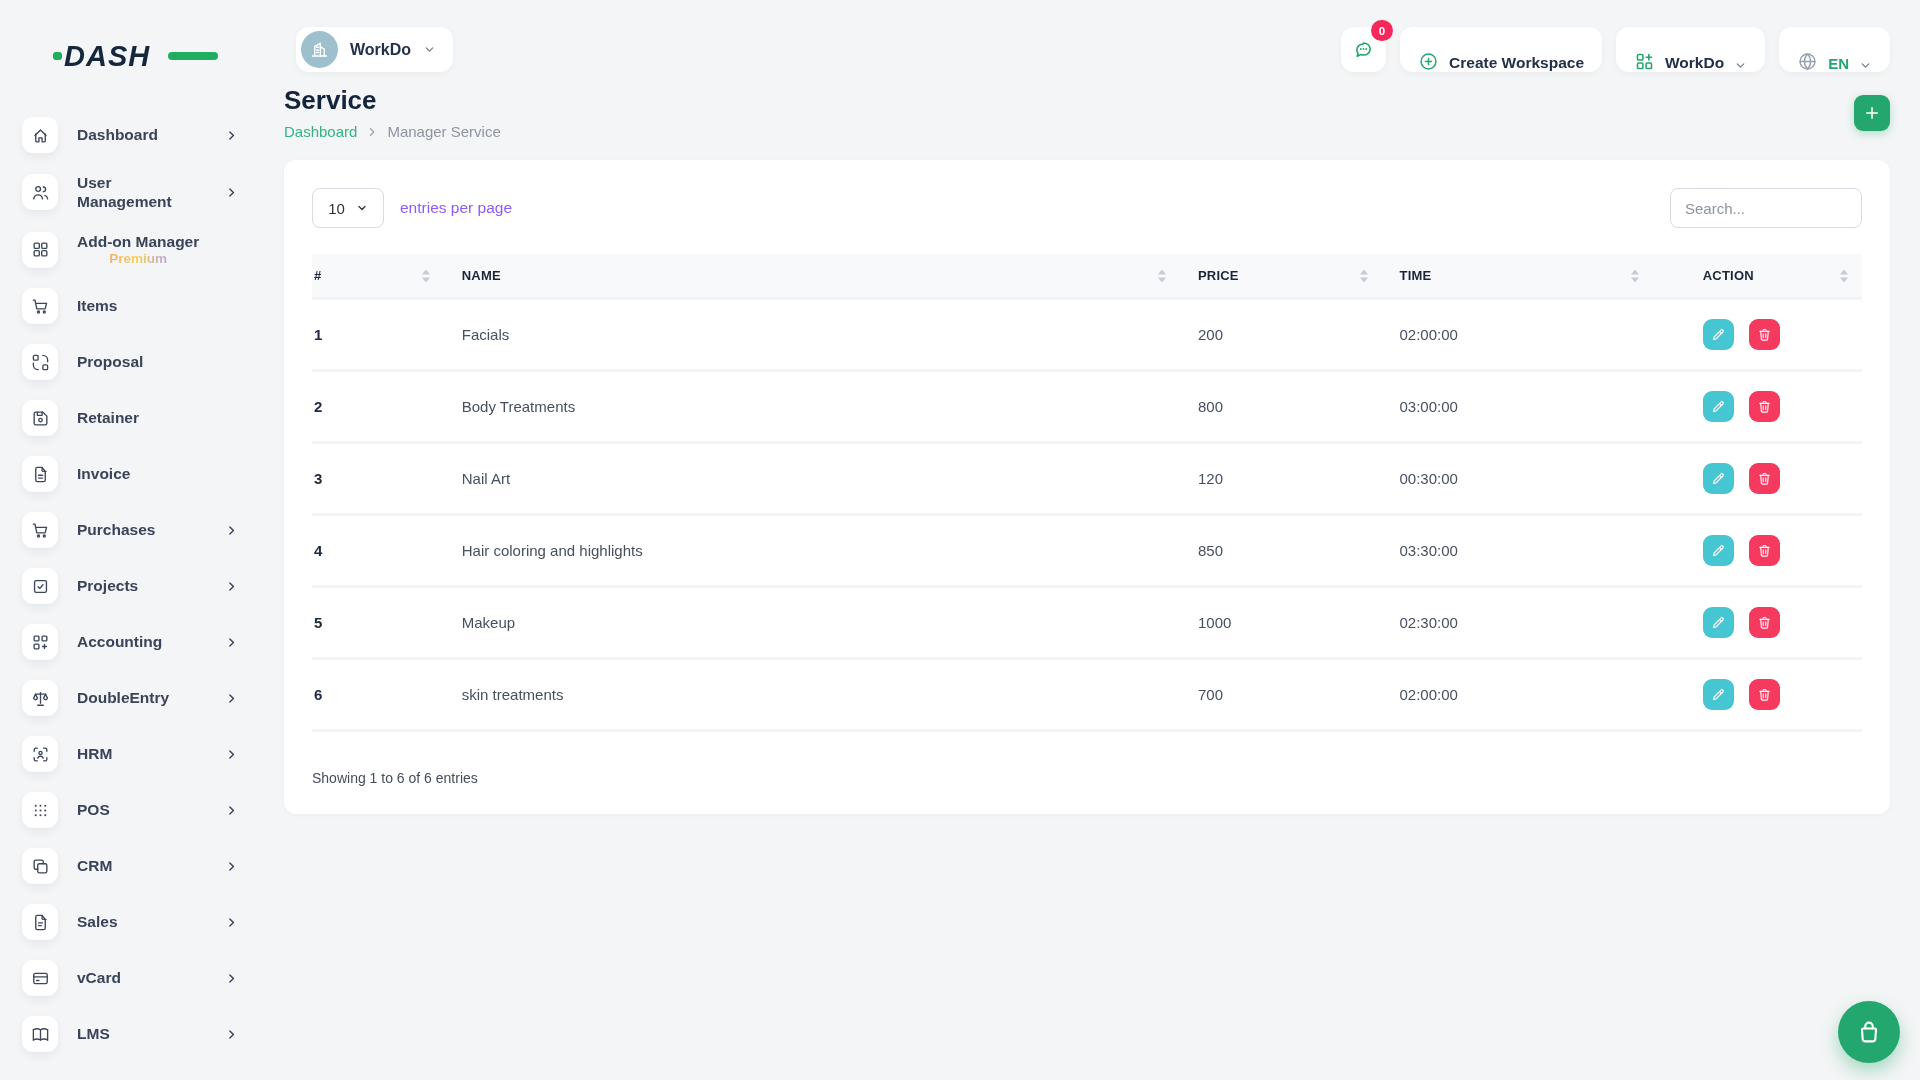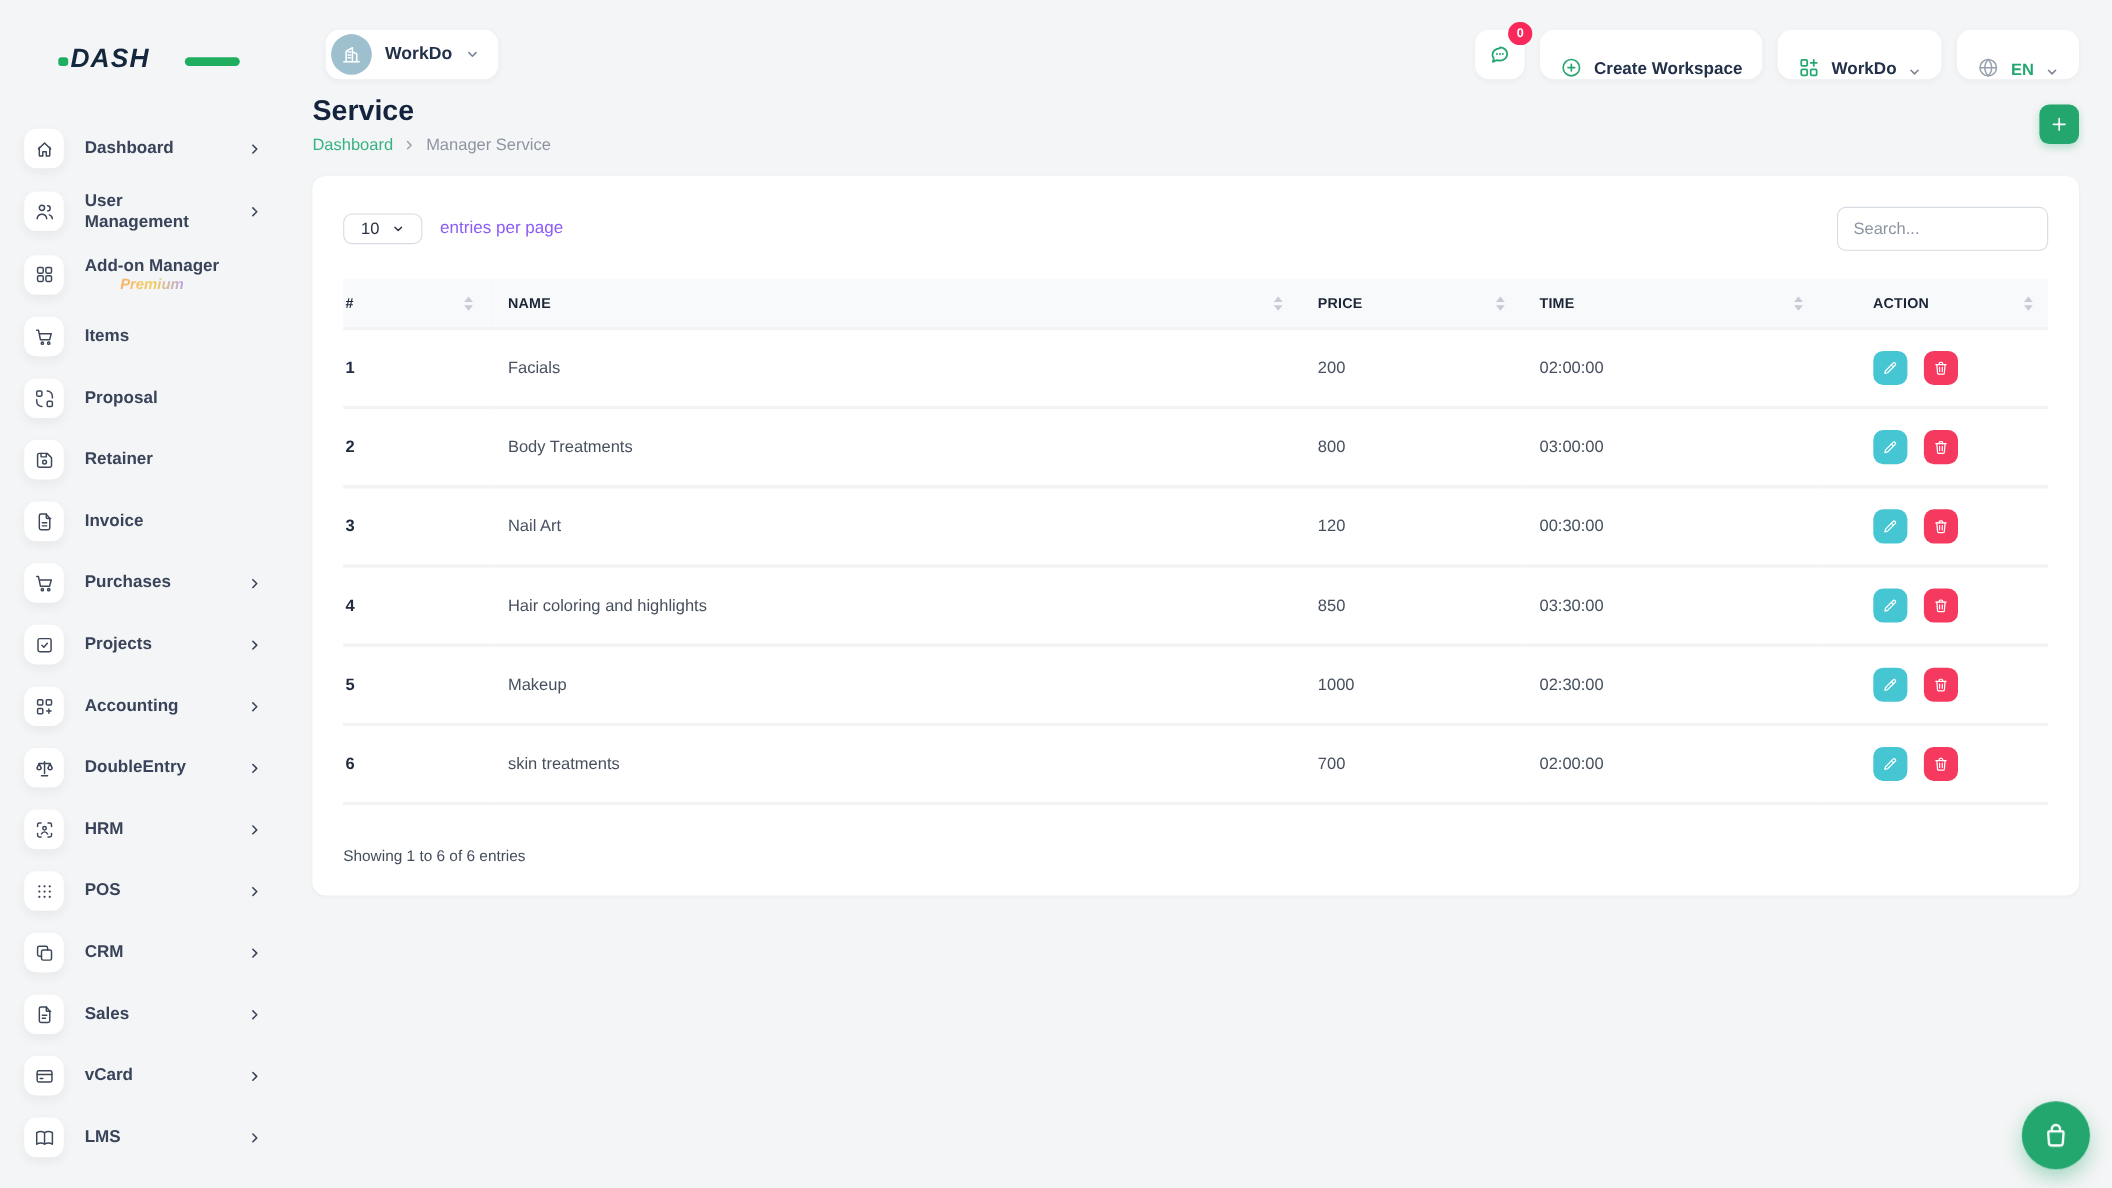--- a/index.html
+++ b/index.html
@@ -7,36 +7,36 @@
   body {
     font-family:"Liberation Sans","DejaVu Sans",sans-serif;
     background:#f4f5f6;
     color:#333c4e;
   }
   .app { display:flex; width:1920px; height:1080px; }
 
   
   .sidebar { width:284px; flex:0 0 284px; padding:40px 0 0 22px; overflow:hidden; }
   .logo { position:relative; margin-left:42px; width:130px; height:30px; display:inline-block; cursor:pointer; }
-  .logo-text { font-size:24px; font-weight:800; letter-spacing:1px; color:#14273d; font-style:italic; }
+  .logo-text { font-size:29px; font-weight:800; letter-spacing:1px; color:#14273d; font-style:italic; }
   .logo-dot { position:absolute; left:-11px; top:12px; width:9px; height:8px; border-radius:3px; background:#1fae5f; }
   .logo-bar { position:absolute; right:-24px; top:12px; width:50px; height:8px; border-radius:4px; background:#1fae5f; }
   .nav { margin-top:47px; display:flex; flex-direction:column; gap:20px; }
   .nav-item { display:flex; align-items:center; gap:19px; padding-right:46px; cursor:pointer; }
   .icon-box {
     width:36px; height:36px; flex:0 0 36px; background:#fff; border-radius:11px;
     box-shadow:0 4px 10px rgba(25,35,60,.06); display:grid; place-items:center; color:#3d4759;
   }
   .icon-box svg { width:19px; height:19px; }
   .nav-label-wrap { display:flex; flex-direction:column; line-height:1.25; }
   .nav-label { font-size:15.5px; font-weight:700; color:#39445a; }
   .nav-sub {
     align-self:center; font-size:13.5px; font-weight:700;
     background:linear-gradient(90deg,#f5b26b 0%,#f3cf59 50%,#b6a6e3 100%);
-    -webkit-background-clip:text; background-clip:text; color:transparent;font-style:italic;
+    -webkit-background-clip:text; background-clip:text; color:transparent;
   }
   .nav-chev { margin-left:auto; width:13px; height:13px; color:#39445a; flex:0 0 13px; }
 
   
   .main { flex:1; padding:27px 30px 0 0; }
 
   .topbar { display:flex; justify-content:space-between; align-items:center; }
   .pill {
     background:#fff; border-radius:13px; height:45px; display:flex; align-items:center;
     box-shadow:0 2px 6px rgba(20,30,60,.04); cursor:pointer;
@@ -70,21 +70,21 @@
     color:#fff; display:grid; place-items:center; box-shadow:0 3px 8px rgba(35,167,110,.3);
   }
   .add-btn svg { width:18px; height:18px; }
 
   .card {
     margin-top:20px; background:#fff; border-radius:12px; padding:28px;
     min-height:598px; box-shadow:0 1px 4px rgba(20,30,50,.04);
   }
   .controls { display:flex; align-items:center; }
   .page-size {
-    width:72px; height:28px; border:1px solid #d7dce2; border-radius:8px; background:#fff;
+    width:72px; height:40px; border:1px solid #d7dce2; border-radius:8px; background:#fff;
     display:flex; align-items:center; justify-content:center; gap:11px;
     font-size:15px; color:#2a3342; cursor:pointer;
   }
   .page-size .chev { color:#2a3342; width:12px; height:12px; }
   .entries-label { margin-left:16px; font-size:15.5px; color:#8b5cf6; }
   .search-input {
     margin-left:auto; width:192px; height:40px; border:1px solid #d7dce2; border-radius:8px;
     padding:0 14px; font-size:15px; color:#2a3342; outline:none; background:#fff;
     font-family:inherit;
   }

